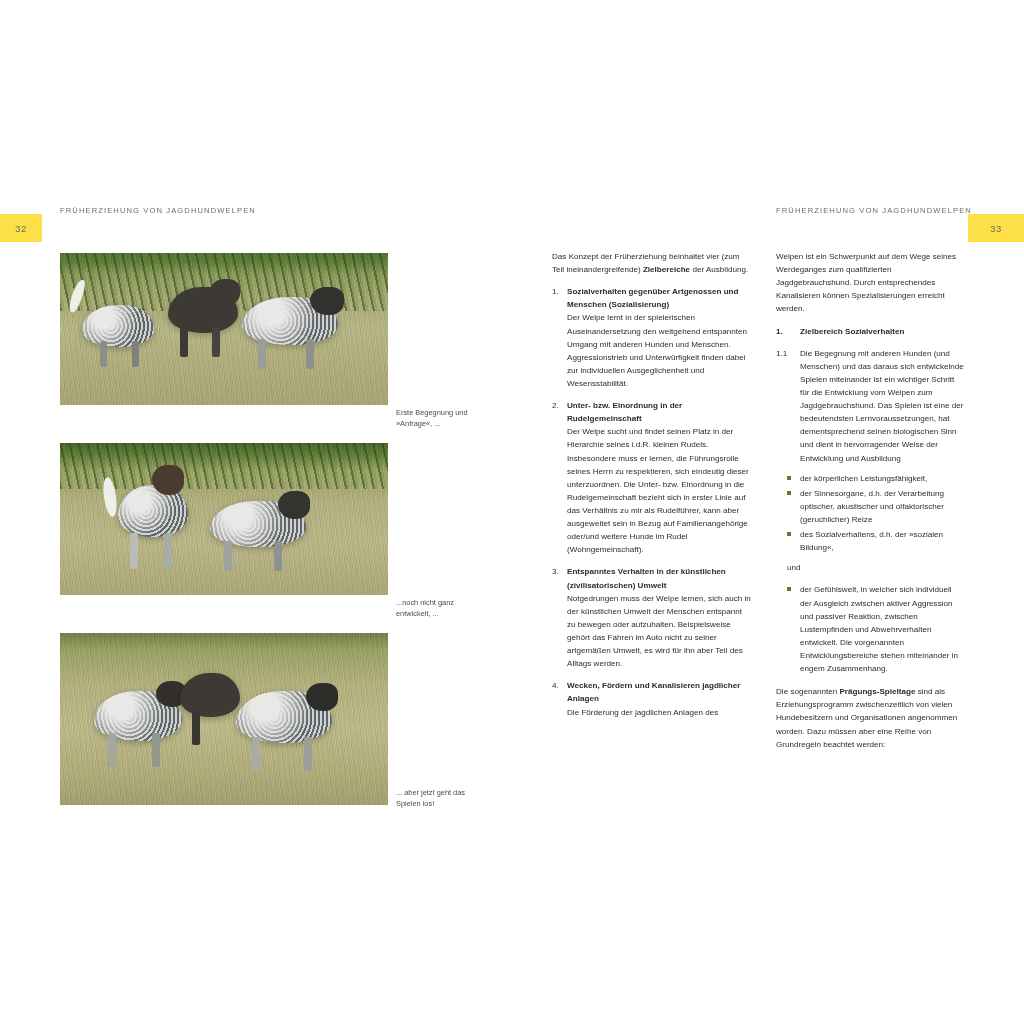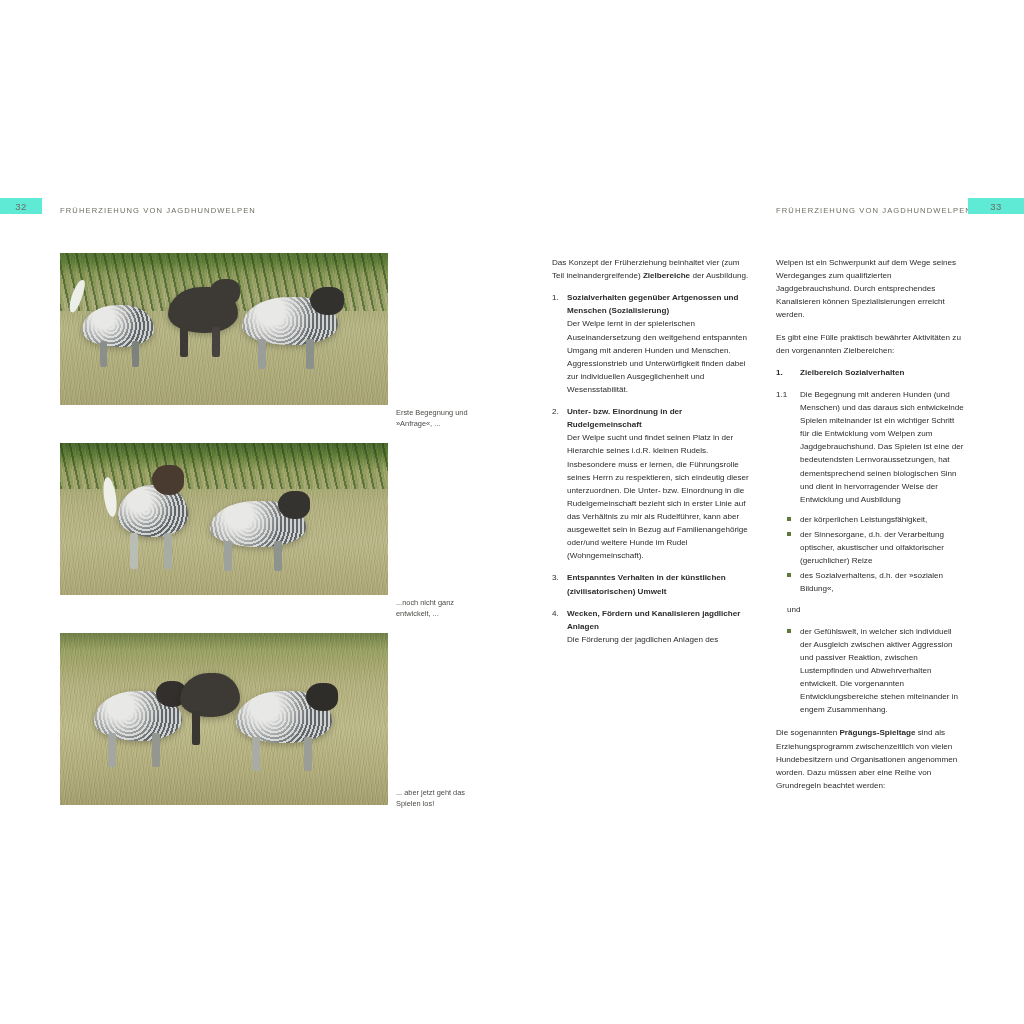--- a/index.html
+++ b/index.html
@@ -23,24 +23,24 @@
   
   .header-band {
     position: absolute;
     top: 199px;
     height: 22px;
     left: 0;
     width: 1024px;
   }
   .folio {
     position: absolute;
-    top: 198px;
+    top: 214px;
     width: 42px;
-    height: 16px;
-    background: #5eead4;
+    height: 28px;
+    background: #fde047;
     color: #6d6d62;
     font-size: 9.5px;
     letter-spacing: 0.4px;
     display: flex;
     align-items: center;
     justify-content: center;
   }
   .folio.left { left: 0; }
   .folio.right { left: 968px; width: 56px; }
   .runhead {
@@ -140,21 +140,21 @@
     font-size: 7.4px;
     line-height: 1.45;
   }
   .cap-1 { top: 408px; }
   .cap-2 { top: 598px; }
   .cap-3 { top: 788px; }
 
   
   .col {
     position: absolute;
-    top: 256px;
+    top: 250px;
     color: #2c2c2c;
     font-size: 8.1px;
     line-height: 1.62;
   }
   .col-mid { left: 552px; width: 200px; }
   .col-right { left: 776px; width: 188px; }
 
   .col p {
     margin: 0 0 9px 0;
     text-align: left;
@@ -296,32 +296,32 @@
         <span>Der Welpe lernt in der spielerischen Auseinandersetzung den weitgehend entspannten Umgang mit anderen Hunden und Menschen. Aggressionstrieb und Unterwürfigkeit finden dabei zur individuellen Ausgeglichenheit und Wesensstabilität.</span>
       </li>
       <li>
         <span class="num">2.</span>
         <span class="head">Unter- bzw. Einordnung in der Rudelgemeinschaft</span><br>
         <span>Der Welpe sucht und findet seinen Platz in der Hierarchie seines i.d.R. kleinen Rudels. Insbesondere muss er lernen, die Führungsrolle seines Herrn zu respektieren, sich eindeutig dieser unterzuordnen. Die Unter- bzw. Einordnung in die Rudelgemeinschaft bezieht sich in erster Linie auf das Verhältnis zu mir als Rudelführer, kann aber ausgeweitet sein in Bezug auf Familienangehörige oder/und weitere Hunde im Rudel (Wohngemeinschaft).</span>
       </li>
       <li>
         <span class="num">3.</span>
         <span class="head">Entspanntes Verhalten in der künstlichen (zivilisatorischen) Umwelt</span><br>
+        <span>Notgedrungen muss der Welpe lernen, sich auch in der künstlichen Umwelt der Menschen entspannt zu bewegen oder aufzuhalten. Beispielsweise gehört das Fahren im Auto nicht zu seiner artgemäßen Umwelt, es wird für ihn aber Teil des Alltags werden.</span>
       </li>
       <li>
         <span class="num">4.</span>
         <span class="head">Wecken, Fördern und Kanalisieren jagdlicher Anlagen</span><br>
         <span>Die Förderung der jagdlichen Anlagen des</span>
       </li>
     </ol>
   </div>
 
   <div class="col col-right">
     <p>Welpen ist ein Schwerpunkt auf dem Wege seines Werdeganges zum qualifizierten Jagdgebrauchshund. Durch entsprechendes Kanalisieren können Spezialisierungen erreicht werden.</p>
-    <p>Es gibt eine Fülle praktisch bewährter Aktivitäten zu den vorgenannten Zielbereichen:</p>
 
     <p class="sec-head">
       <span class="num">1.</span>
       <span>Zielbereich Sozialverhalten</span>
     </p>
 
     <div class="sub-item">
       <span class="num">1.1</span>
       <span>Die Begegnung mit anderen Hunden (und Menschen) und das daraus sich entwickelnde Spielen miteinander ist ein wichtiger Schritt für die Entwicklung vom Welpen zum Jagdgebrauchshund. Das Spielen ist eine der bedeutendsten Lernvoraussetzungen, hat dementsprechend seinen biologischen Sinn und dient in hervorragender Weise der Entwicklung und Ausbildung</span>
     </div>

